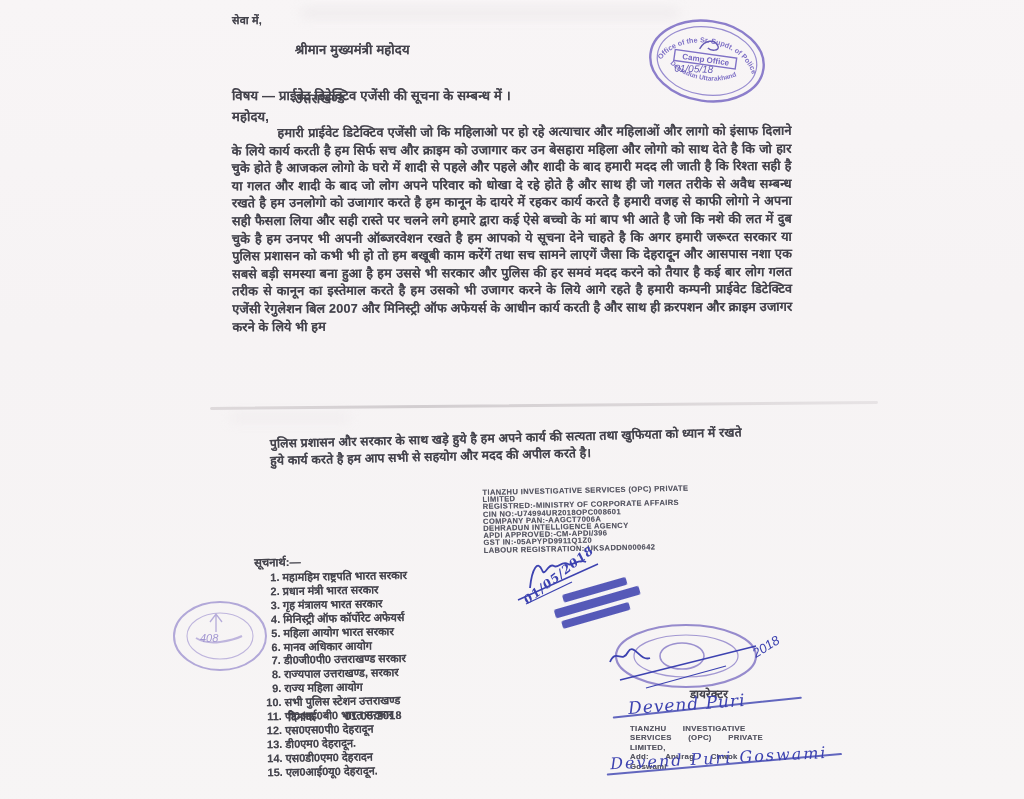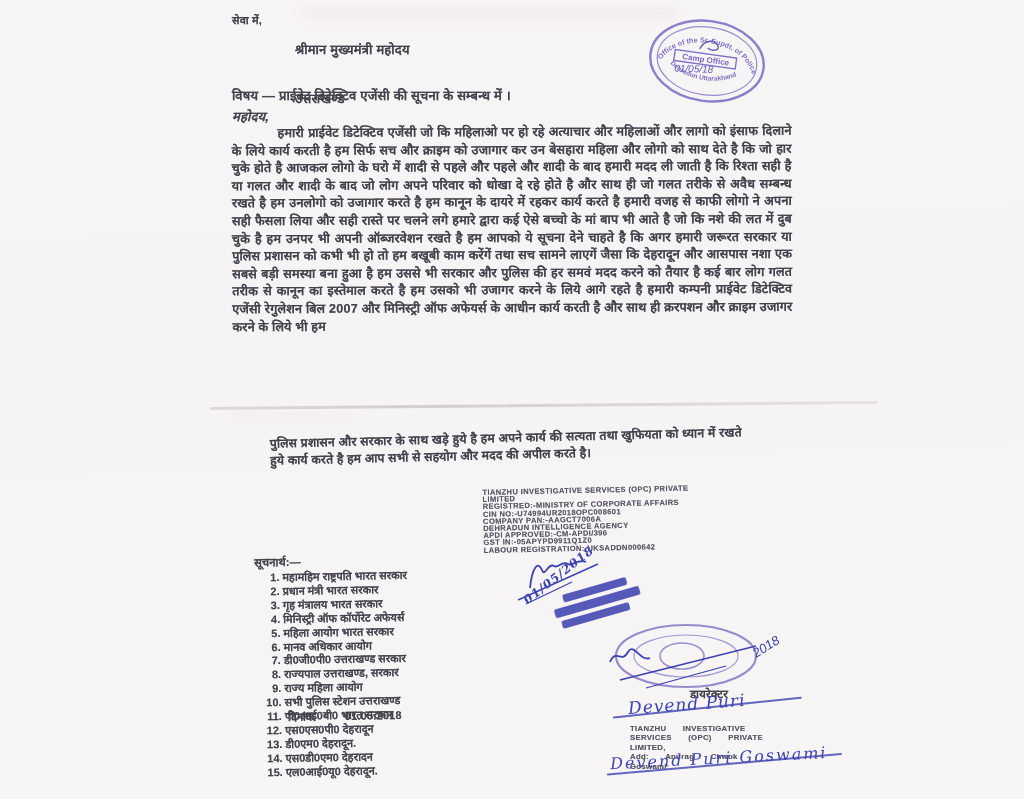--- a/index.html
+++ b/index.html
@@ -12,21 +12,21 @@
     position:absolute;left:0;top:0;width:1024px;height:799px;
     background:linear-gradient(178deg,#f8f5f6 0%,#f6f3f4 40%,#f7f5f5 100%);
   }
   .smudge{position:absolute;background:#e8e4e6;filter:blur(6px);border-radius:8px;opacity:.6;}
   .txt{position:absolute;color:#44434c;font-weight:600;letter-spacing:.2px;}
   .hindi{text-shadow:0 0 .4px rgba(60,60,70,.55);}
   .salutation{left:232px;top:12px;font-size:11px;}
   .recipient1{left:295px;top:40px;font-size:13px;}
   .recipient2{left:295px;top:66px;font-size:13px;margin-top:23px;}
   .subject{left:232px;top:86px;font-size:13px;}
-  .greeting{left:232px;top:107px;font-size:13px;font-style:italic;}
+  .greeting{left:232px;top:107px;font-size:13px;}
   .para1{
     left:232px;top:124px;width:560px;font-size:12.6px;line-height:17.6px;
     text-align:justify;text-indent:46px;transform:rotate(-.25deg);
   }
   .page-edge{
     position:absolute;left:210px;top:404px;width:668px;height:3px;
     background:linear-gradient(90deg,#d8d3d5,#c9c4c7 30%,#d6d1d3 70%,#e3dfe1);
     transform:rotate(-.5deg);border-radius:2px;opacity:.8;
   }
   .para2{
@@ -167,20 +167,29 @@
       <li>राज्य महिला आयोग</li>
       <li>सभी पुलिस स्टेशन उत्तराखण्ड</li>
       <li>पी0आई0बी0 भारत सरकार</li>
       <li>एस0एस0पी0 देहरादून</li>
       <li>डी0एम0 देहरादून.</li>
       <li>एस0डी0एम0 देहरादन</li>
       <li>एल0आई0यू0 देहरादून.</li>
     </ol>
   </div>
 
+  <div class="left-stamp">
+    <svg width="112" height="80" viewBox="0 0 112 80">
+      <ellipse cx="50" cy="40" rx="46" ry="34" fill="none" stroke="#8b7cc8" stroke-width="2" opacity=".85"></ellipse>
+      <ellipse cx="50" cy="40" rx="33" ry="23" fill="none" stroke="#8b7cc8" stroke-width="1.1" opacity=".7"></ellipse>
+      <path d="M40,26 l6,-8 l6,8 M46,18 v18" fill="none" stroke="#8b7cc8" stroke-width="1.3" opacity=".8"></path>
+      <path d="M26,42 q10,6 24,4 q14,-2 22,-6" fill="none" stroke="#8b7cc8" stroke-width="2" opacity=".7"></path>
+      <text x="30" y="46" font-size="11" fill="#7a6ac0" font-style="italic" opacity=".9">408</text>
+    </svg>
+  </div>
 
   <div class="round-stamp2">
     <svg width="200" height="80" viewBox="0 0 200 80">
       <ellipse cx="80" cy="38" rx="70" ry="31" fill="none" stroke="#8578c6" stroke-width="2.2" opacity=".85"></ellipse>
       <ellipse cx="80" cy="38" rx="52" ry="21" fill="none" stroke="#8578c6" stroke-width="1.2" opacity=".75"></ellipse>
       <ellipse cx="76" cy="38" rx="22" ry="13" fill="none" stroke="#8578c6" stroke-width="1.6" opacity=".8"></ellipse>
       <path d="M4,44 C10,30 16,46 22,34 C28,24 34,44 44,40" fill="none" stroke="#3c42b0" stroke-width="1.8"></path>
       <path d="M14,62 L150,28" fill="none" stroke="#3c42b0" stroke-width="1.4"></path>
       <path d="M40,70 L120,48" fill="none" stroke="#3c42b0" stroke-width="1.2"></path>
       <text x="150" y="40" font-size="13" fill="#3c42b0" font-style="italic" transform="rotate(-32 150 40)">2018</text>

